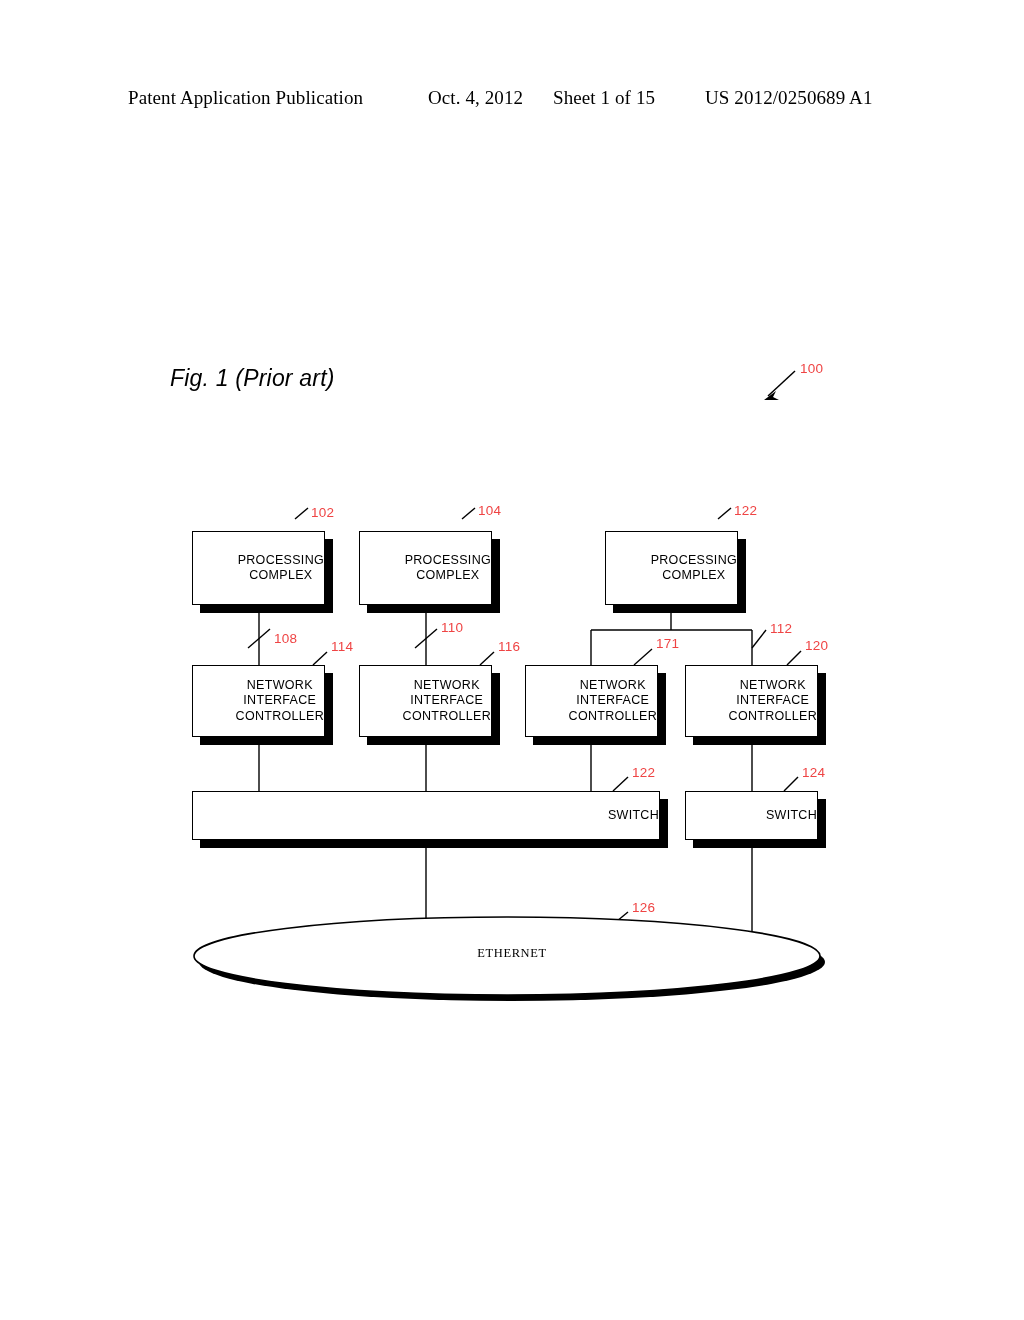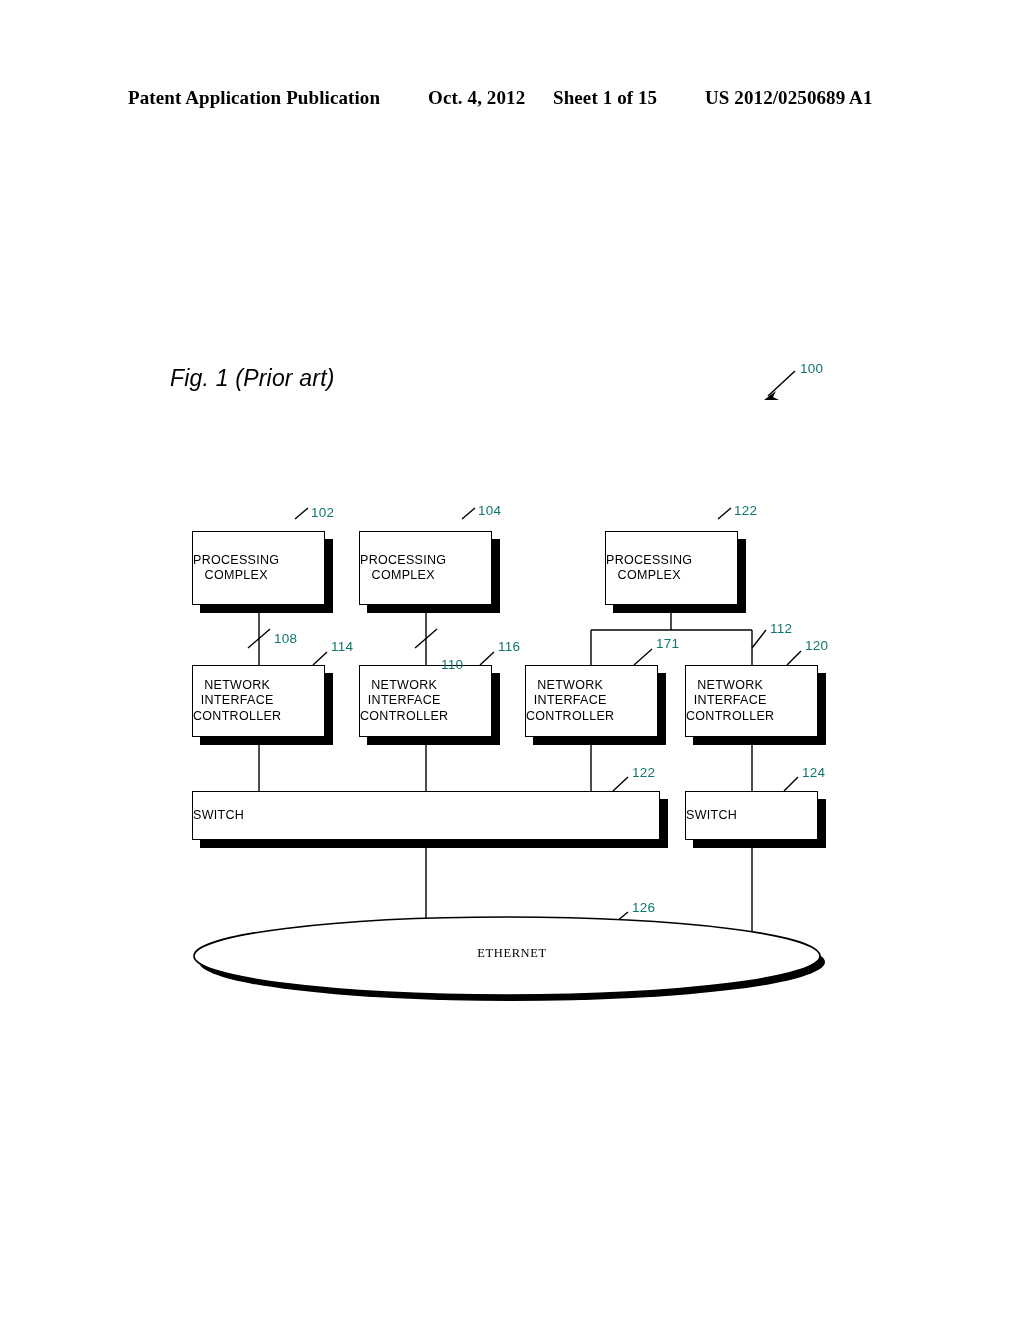--- a/index.html
+++ b/index.html
@@ -18,21 +18,21 @@
   }
 
   
   #page-header {
     position: absolute;
     top: 86px;
     left: 0;
     width: 1024px;
     height: 28px;
     font-family: "Liberation Serif", serif;
-    font-weight: bold;
+    font-weight: normal;
     font-size: 19px;
     letter-spacing: 0.1px;
     white-space: nowrap;
   }
   #page-header .hdr {
     position: absolute;
     top: 0;
     line-height: 24px;
   }
   #hdr-pub   { left: 128px; }
@@ -64,21 +64,21 @@
   #diagram svg { display: block; }
 
   
   .node {
     position: absolute;
     background: #ffffff;
     border: 1.4px solid #000000;
     box-sizing: border-box;
     display: flex;
     align-items: center;
-    justify-content: flex-start;
+    justify-content: flex-end;
     text-align: center;
     z-index: 3;
   }
   .node .label {
     font-family: "Liberation Sans", sans-serif;
     font-size: 12.5px;
     line-height: 15.5px;
     letter-spacing: 0.3px;
     color: #000000;
     white-space: pre-line;
@@ -89,21 +89,21 @@
     background: #000000;
     z-index: 2;
   }
 
   
   .ref {
     position: absolute;
     font-family: "Liberation Sans", sans-serif;
     font-size: 13.5px;
     letter-spacing: 0.3px;
-    color: #0f766e;
+    color: #ef4444;
     z-index: 5;
     white-space: nowrap;
   }
 
   
   #ethernet-label {
     position: absolute;
     left: 0;
     top: 946px;
     width: 1024px;
@@ -252,21 +252,21 @@
   <div class="label">SWITCH</div>
 </div>
 
 <div class="ref" style="left:800px; top:361px;">100</div>
 
 <div class="ref" style="left:311px; top:505px;">102</div>
 <div class="ref" style="left:478px; top:503px;">104</div>
 <div class="ref" style="left:734px; top:503px;">122</div>
 
 <div class="ref" style="left:274px; top:620px;margin-top:11px;">108</div>
-<div class="ref" style="left:441px; top:620px;margin-top:37px;">110</div>
+<div class="ref" style="left:441px; top:620px;">110</div>
 <div class="ref" style="left:770px; top:621px;">112</div>
 
 <div class="ref" style="left:331px; top:639px;">114</div>
 <div class="ref" style="left:498px; top:639px;">116</div>
 <div class="ref" style="left:656px; top:636px;">171</div>
 <div class="ref" style="left:805px; top:638px;">120</div>
 
 <div class="ref" style="left:632px; top:765px;">122</div>
 <div class="ref" style="left:802px; top:765px;text-align:center;">124</div>
 

